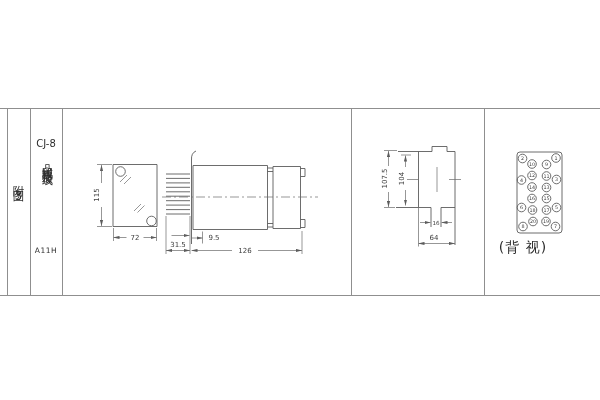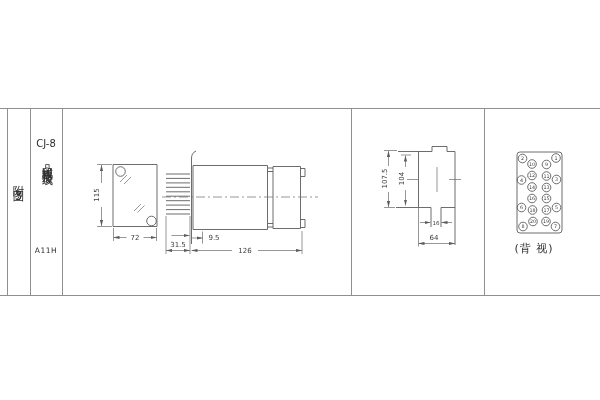--- a/index.html
+++ b/index.html
@@ -14,21 +14,21 @@
   .dim{font-size:7px;text-anchor:middle;dominant-baseline:central;}
   .dim-s{font-size:5.6px;text-anchor:middle;dominant-baseline:central;}
   .tnum{font-size:4.8px;text-anchor:middle;dominant-baseline:central;}
   #terminals circle{fill:none;stroke:#5c5c5c;stroke-width:0.9;}
   .v{position:absolute;writing-mode:vertical-rl;text-orientation:upright;transform:translateX(-50%);}
   .h{position:absolute;transform:translate(-50%,-50%);white-space:nowrap;}
   .fig-label{left:18px;top:176px;font-size:11.5px;letter-spacing:6.5px;color:#2e2e2e;}
   .model{left:46px;top:143px;font-size:10px;color:#2e2e2e;}
   .title-v{left:46px;top:155px;font-size:11px;letter-spacing:1.6px;color:#2e2e2e;}
   .code{left:46px;top:250px;font-size:7.5px;letter-spacing:0.5px;color:#2e2e2e;}
-  .back-caption{left:534px;top:248px;font-size:11px;letter-spacing:1px;color:#2e2e2e;}
+  .back-caption{left:523px;top:248px;font-size:14px;letter-spacing:1px;color:#2e2e2e;}
 </style>
 </head>
 <body>
 
 <div class="canvas">
 
   <svg width="600" height="400" viewBox="0 0 600 400">
     <defs>
       <marker id="arr" markerUnits="userSpaceOnUse" viewBox="0 0 6 4" refX="6" refY="2" markerWidth="6" markerHeight="4" orient="auto-start-reverse">
         <path d="M0,0.4 L6,2 L0,3.6 Z" fill="#5c5c5c"></path>

